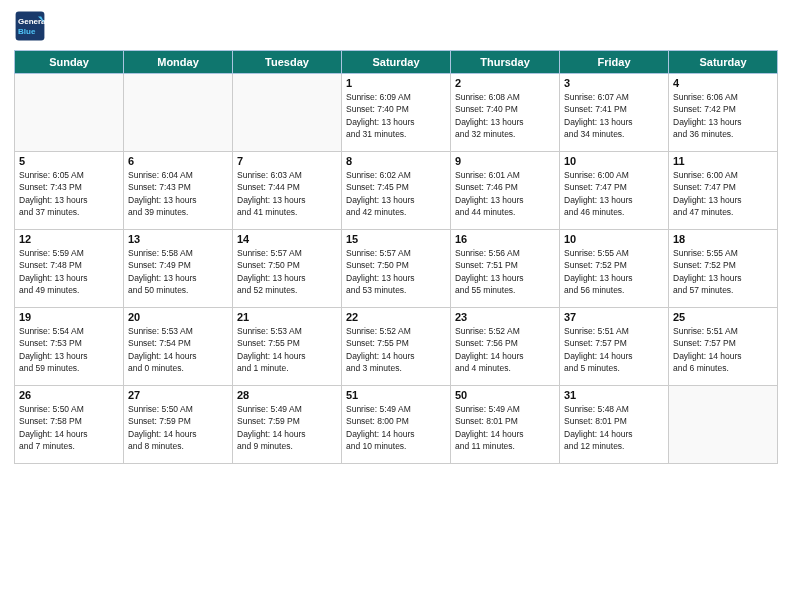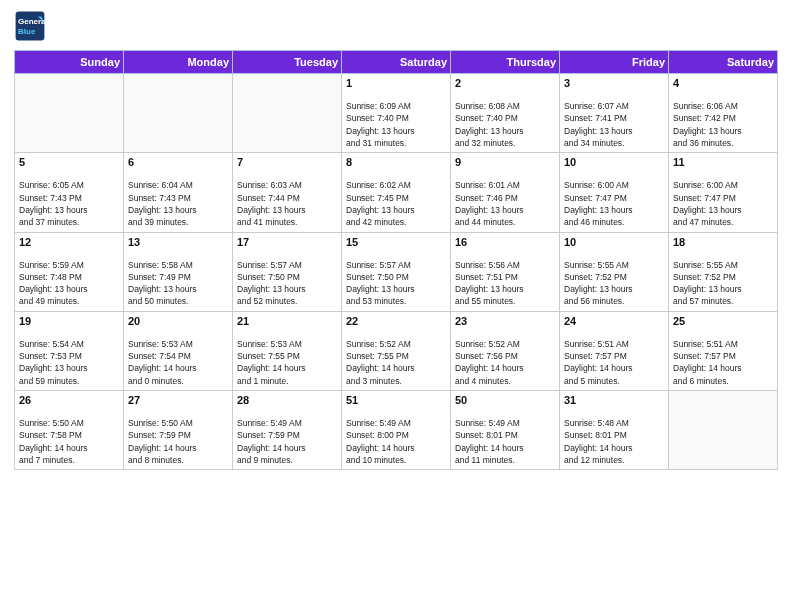--- a/index.html
+++ b/index.html
@@ -47,26 +47,26 @@
     .subtitle {
       font-size: 14px;
       color: #333;
     }
     table {
       width: 100%;
       border-collapse: collapse;
       table-layout: fixed;
     }
     th {
-      background-color: #6d28d9;
+      background-color: #0f766e;
       color: #fff;
       font-size: 11px;
       font-weight: bold;
-      padding: 5px 3px;
-      text-align: right;
+      padding: 5px 12px;
+      text-align: center;
       border: 1px solid #aac4e0;
     }
     td {
       border: 1px solid #ccc;
       vertical-align: top;
       padding: 3px 4px;
       font-size: 9px;
       color: #222;
       height: 78px;
       background: #fff;
@@ -77,21 +77,20 @@
     .day-number {
       font-size: 11px;
       font-weight: bold;
       margin-bottom: 2px;
       color: #111;
     }
     .day-info {
       font-size: 8.5px;
       line-height: 1.45;
       color: #222;
-      margin-top: 11px;
     }
   </style>
 </head>
 <body>
 
 <div class="container">
   <div class="header">
     <div class="logo">
       <svg class="logo-icon" viewBox="0 0 40 40">
         <rect x="2" y="2" width="36" height="36" rx="4" fill="#1a3a6b"></rect>
@@ -177,21 +176,21 @@
         <tr>
           <td>
             <div class="day-number">12</div>
             <div class="day-info">Sunrise: 5:59 AM<br>Sunset: 7:48 PM<br>Daylight: 13 hours<br>and 49 minutes.</div>
           </td>
           <td>
             <div class="day-number">13</div>
             <div class="day-info">Sunrise: 5:58 AM<br>Sunset: 7:49 PM<br>Daylight: 13 hours<br>and 50 minutes.</div>
           </td>
           <td>
-            <div class="day-number">17</div>
+            <div class="day-number">14</div>
             <div class="day-info">Sunrise: 5:57 AM<br>Sunset: 7:50 PM<br>Daylight: 13 hours<br>and 52 minutes.</div>
           </td>
           <td>
             <div class="day-number">15</div>
             <div class="day-info">Sunrise: 5:57 AM<br>Sunset: 7:50 PM<br>Daylight: 13 hours<br>and 53 minutes.</div>
           </td>
           <td>
             <div class="day-number">16</div>
             <div class="day-info">Sunrise: 5:56 AM<br>Sunset: 7:51 PM<br>Daylight: 13 hours<br>and 55 minutes.</div>
           </td>
@@ -219,21 +218,21 @@
           </td>
           <td>
             <div class="day-number">22</div>
             <div class="day-info">Sunrise: 5:52 AM<br>Sunset: 7:55 PM<br>Daylight: 14 hours<br>and 3 minutes.</div>
           </td>
           <td>
             <div class="day-number">23</div>
             <div class="day-info">Sunrise: 5:52 AM<br>Sunset: 7:56 PM<br>Daylight: 14 hours<br>and 4 minutes.</div>
           </td>
           <td>
-            <div class="day-number">24</div>
+            <div class="day-number">37</div>
             <div class="day-info">Sunrise: 5:51 AM<br>Sunset: 7:57 PM<br>Daylight: 14 hours<br>and 5 minutes.</div>
           </td>
           <td>
             <div class="day-number">25</div>
             <div class="day-info">Sunrise: 5:51 AM<br>Sunset: 7:57 PM<br>Daylight: 14 hours<br>and 6 minutes.</div>
           </td>
         </tr>
         <tr>
           <td>
             <div class="day-number">26</div>

